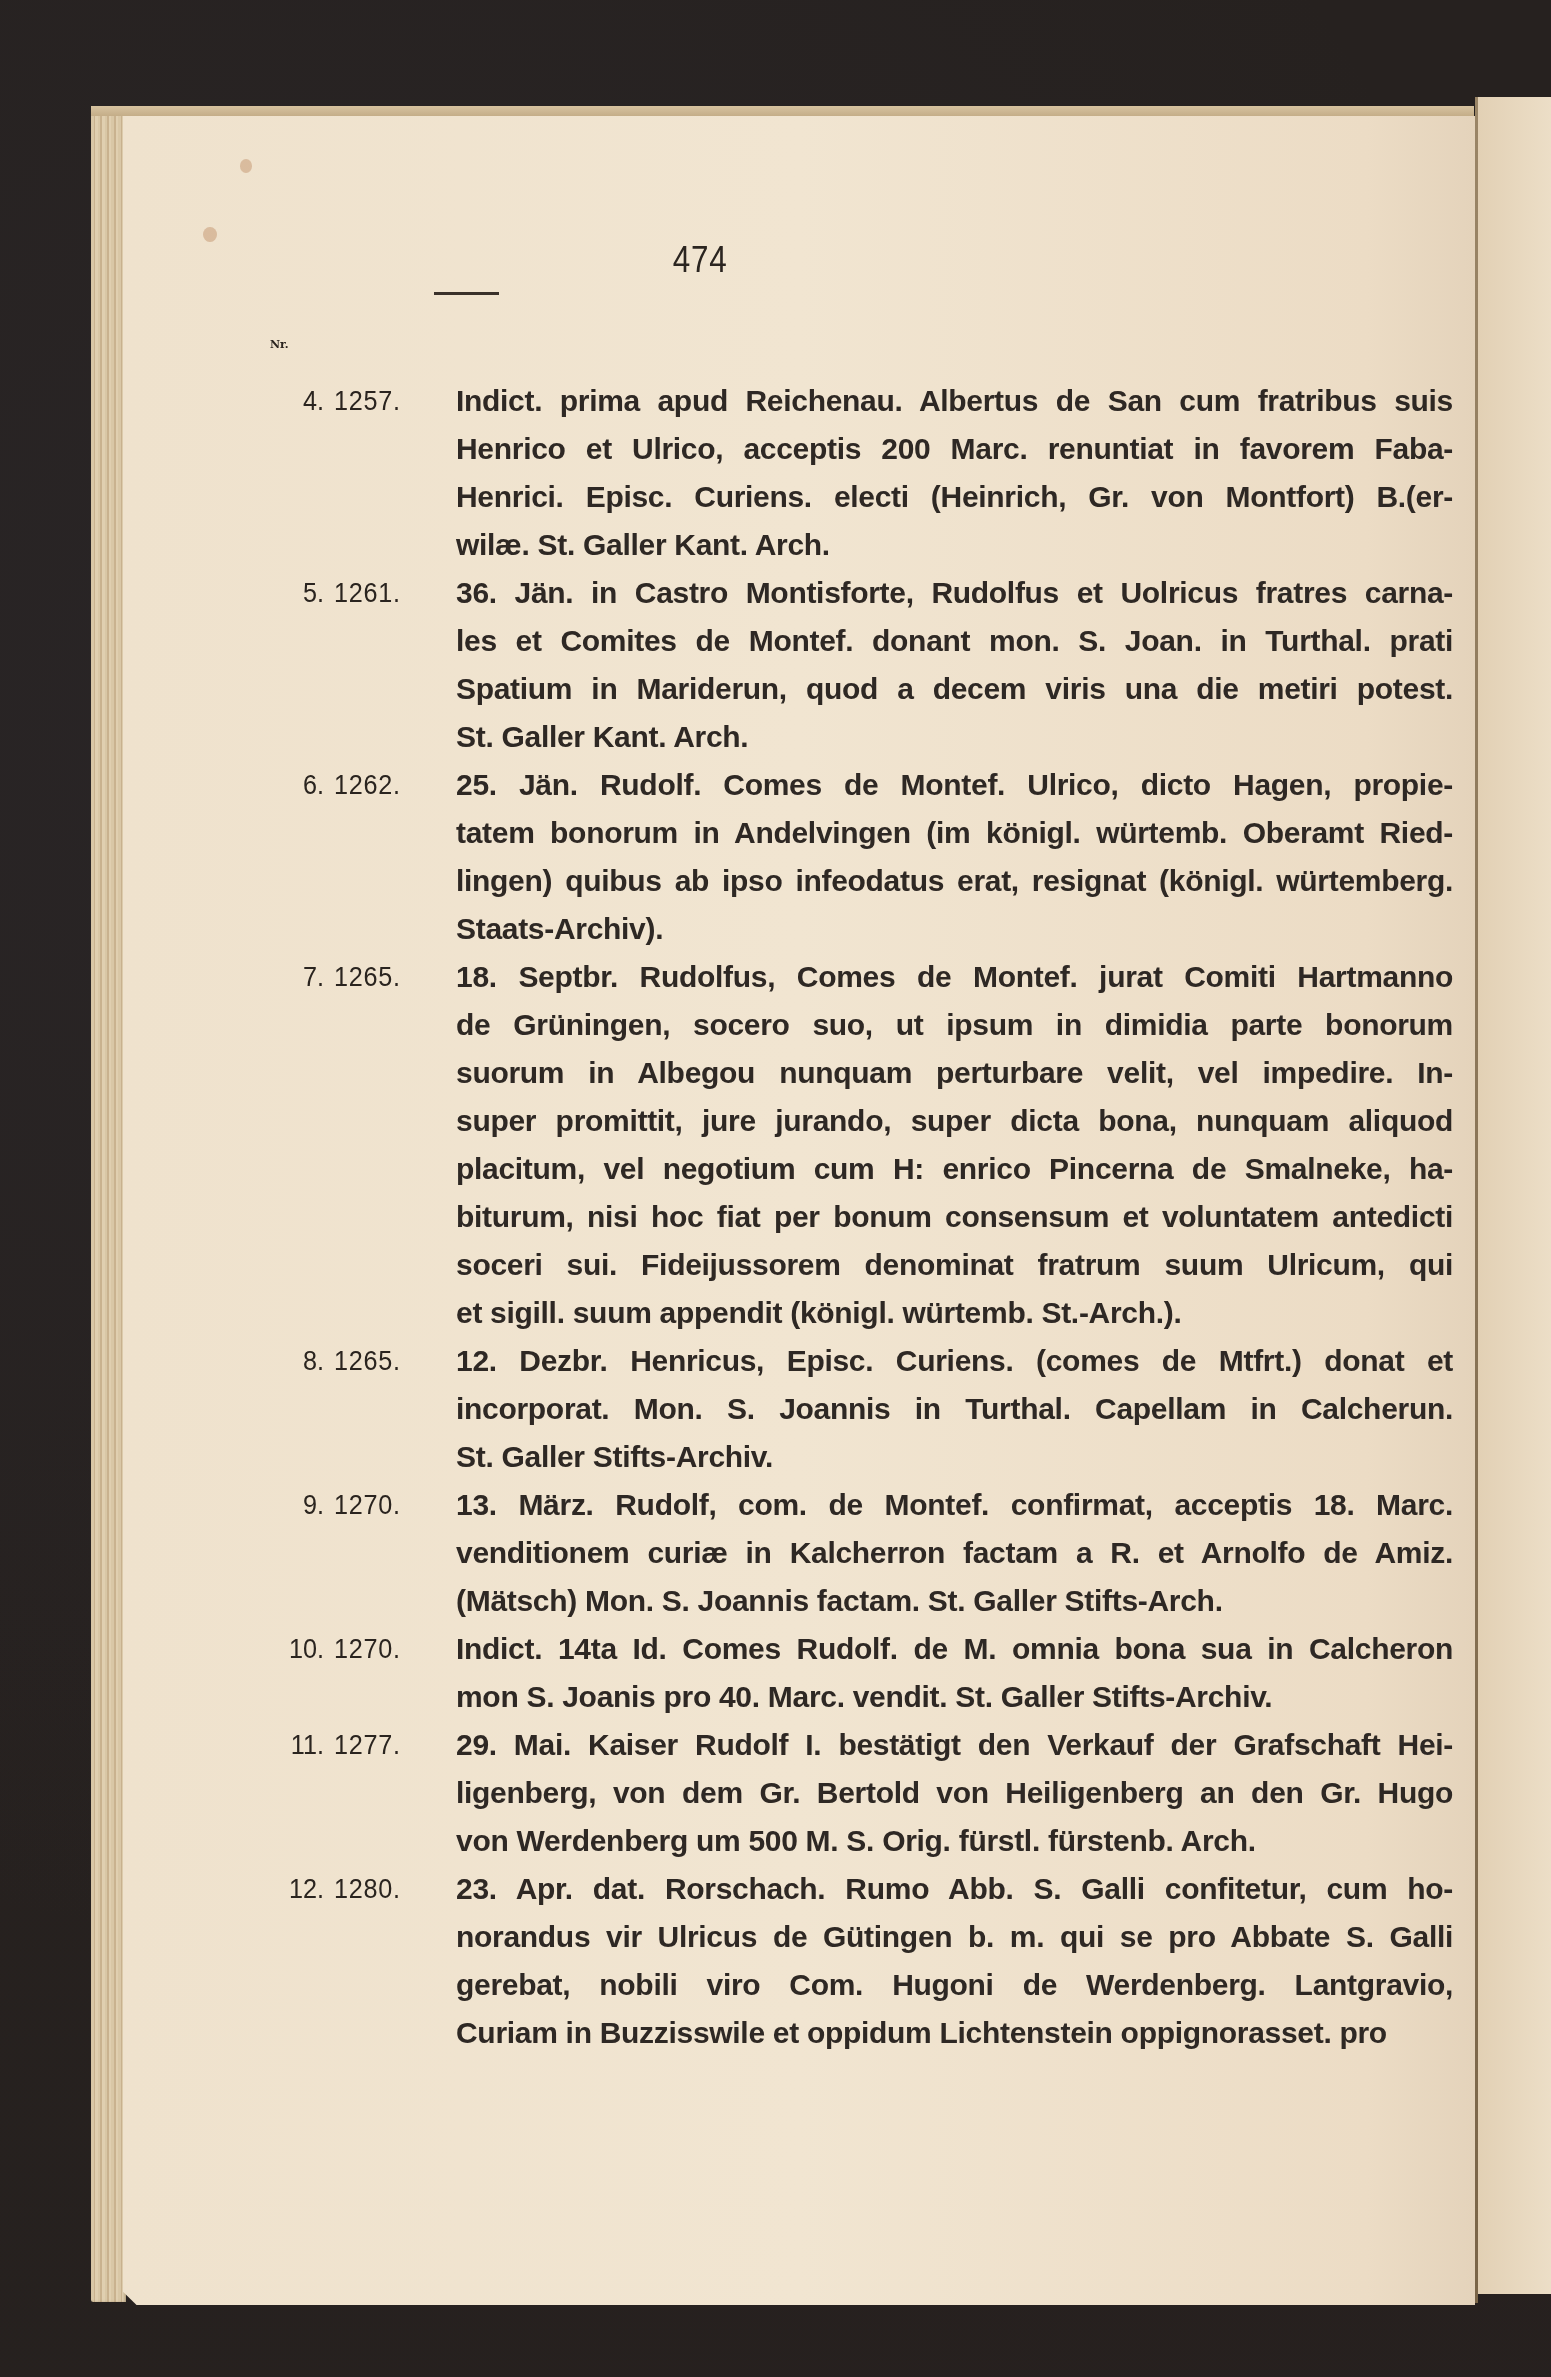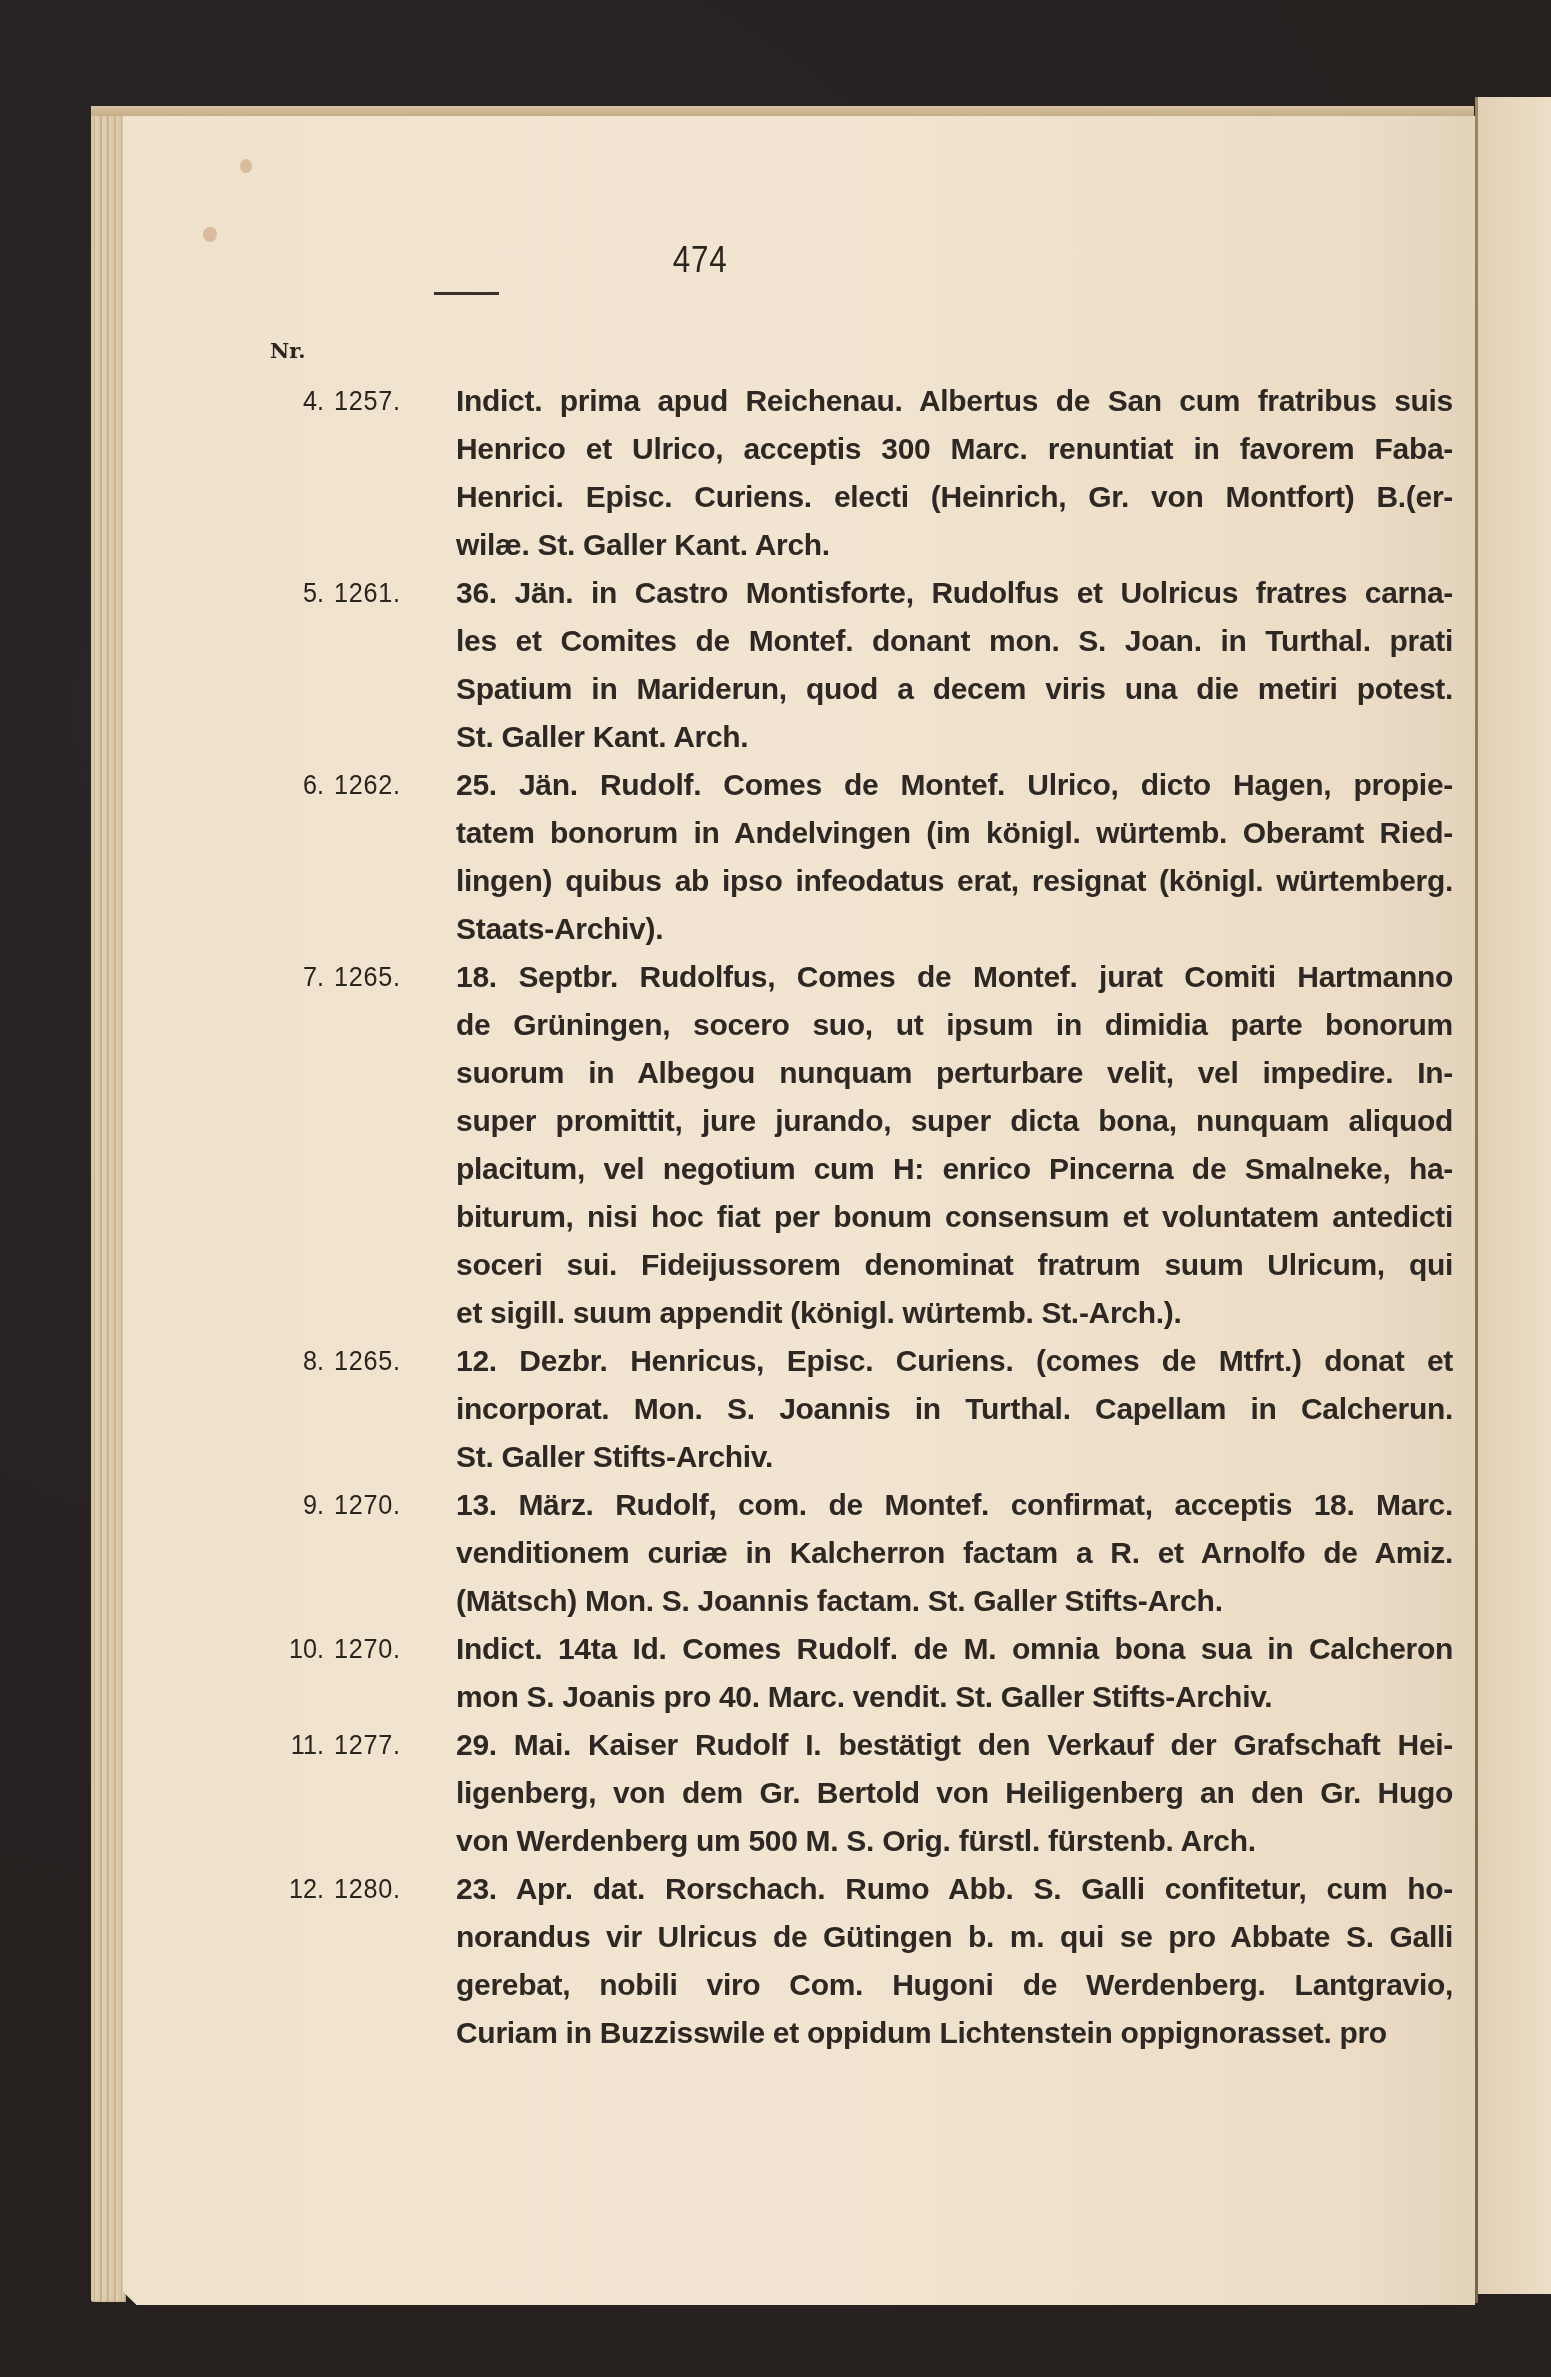--- a/index.html
+++ b/index.html
@@ -48,21 +48,21 @@
     font-family: "Liberation Sans Narrow", "Liberation Sans", sans-serif;
     font-size: 37px; color: #2b2520; letter-spacing: 0.8px;
     transform: scaleX(0.85);
   }
   .page-rule {
     position: absolute; left: 434px; top: 292px; width: 65px; height: 2.5px;
     background: #3a312a;
   }
   .nr-label {
     position: absolute; left: 270px; top: 338px;
-    font-family: "DejaVu Serif", serif; font-size: 21px; font-weight: bold; color: #2b2520;
+    font-family: "DejaVu Serif", serif; font-size: 11px; font-weight: bold; color: #2b2520;
   }
 
   .entries { position: absolute; left: 0; top: 377px; width: 1552px; }
   .entry { position: relative; }
   .line {
     height: 48px; line-height: 48px; white-space: nowrap; position: relative;
     color: #2a241f;
   }
   .num {
     position: absolute; left: 254px; width: 70px; text-align: right;
@@ -104,21 +104,21 @@
 <div class="nr-label">Nr.</div>
 
 <div class="entries" id="entries">
     <div class="entry">
       <div class="line">
         <span class="num">4.</span>
         <span class="year">1257.</span>
         <span class="text">Indict. prima apud Reichenau. Albertus de San cum fratribus suis</span>
       </div>
       <div class="line">
-        <span class="text">Henrico et Ulrico, acceptis 300 Marc. renuntiat in favorem Faba-</span>
+        <span class="text">Henrico et Ulrico, acceptis 200 Marc. renuntiat in favorem Faba-</span>
       </div>
       <div class="line">
         <span class="text">Henrici. Episc. Curiens. electi (Heinrich, Gr. von Montfort) B.(er-</span>
       </div>
       <div class="line">
         <span class="text last">wilæ.  St. Galler Kant. Arch.</span>
       </div>
     </div>
     <div class="entry">
       <div class="line">

